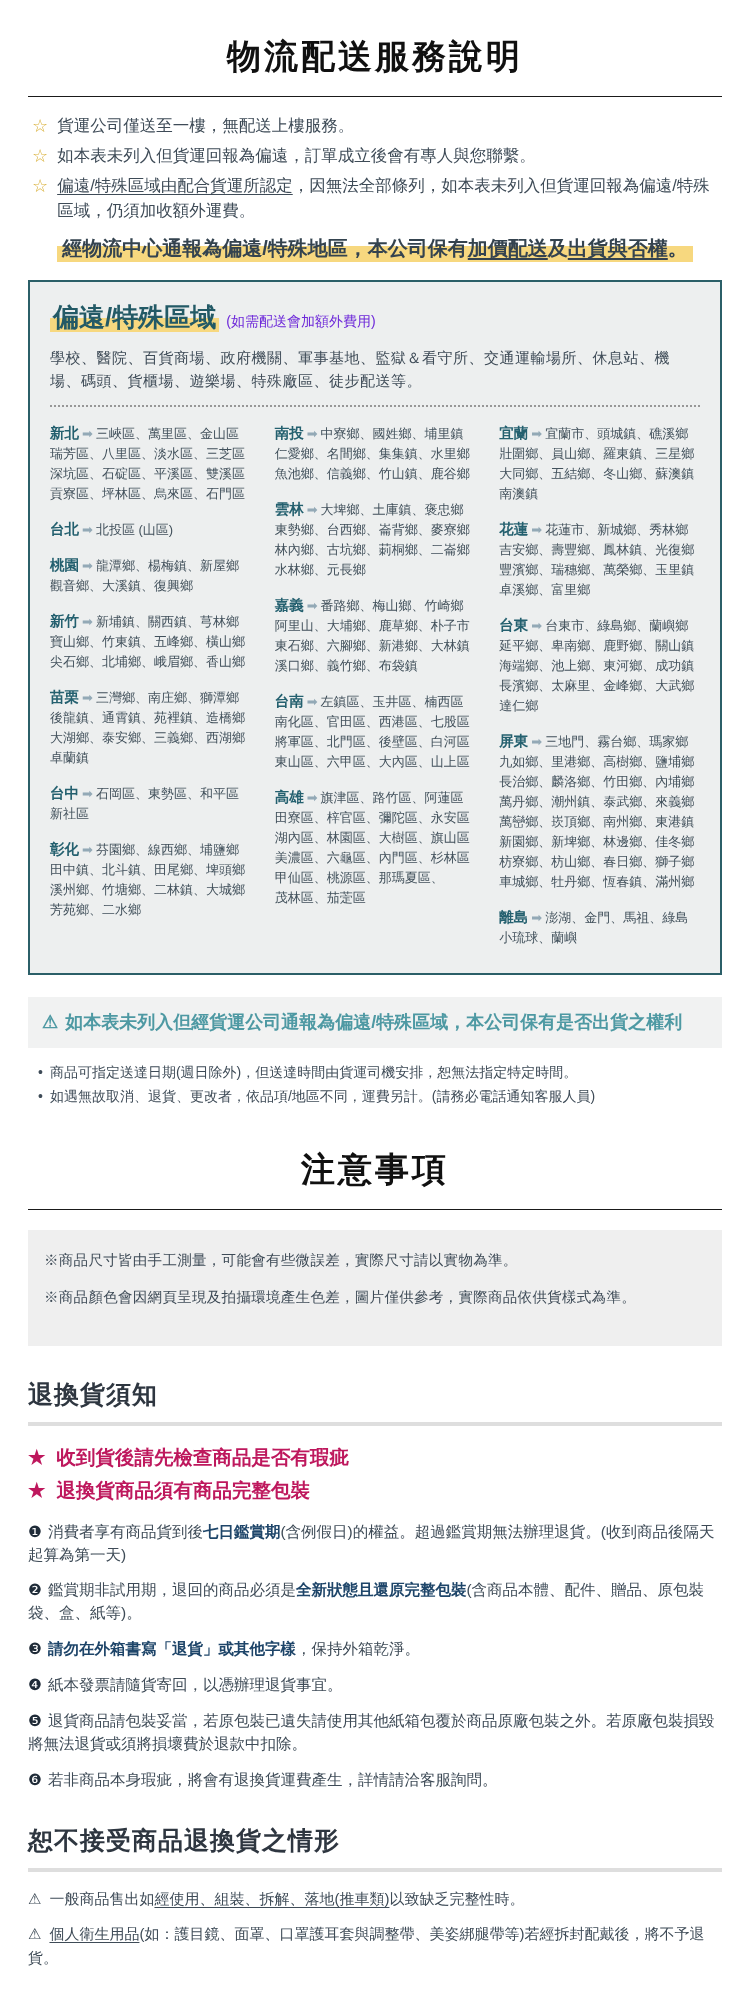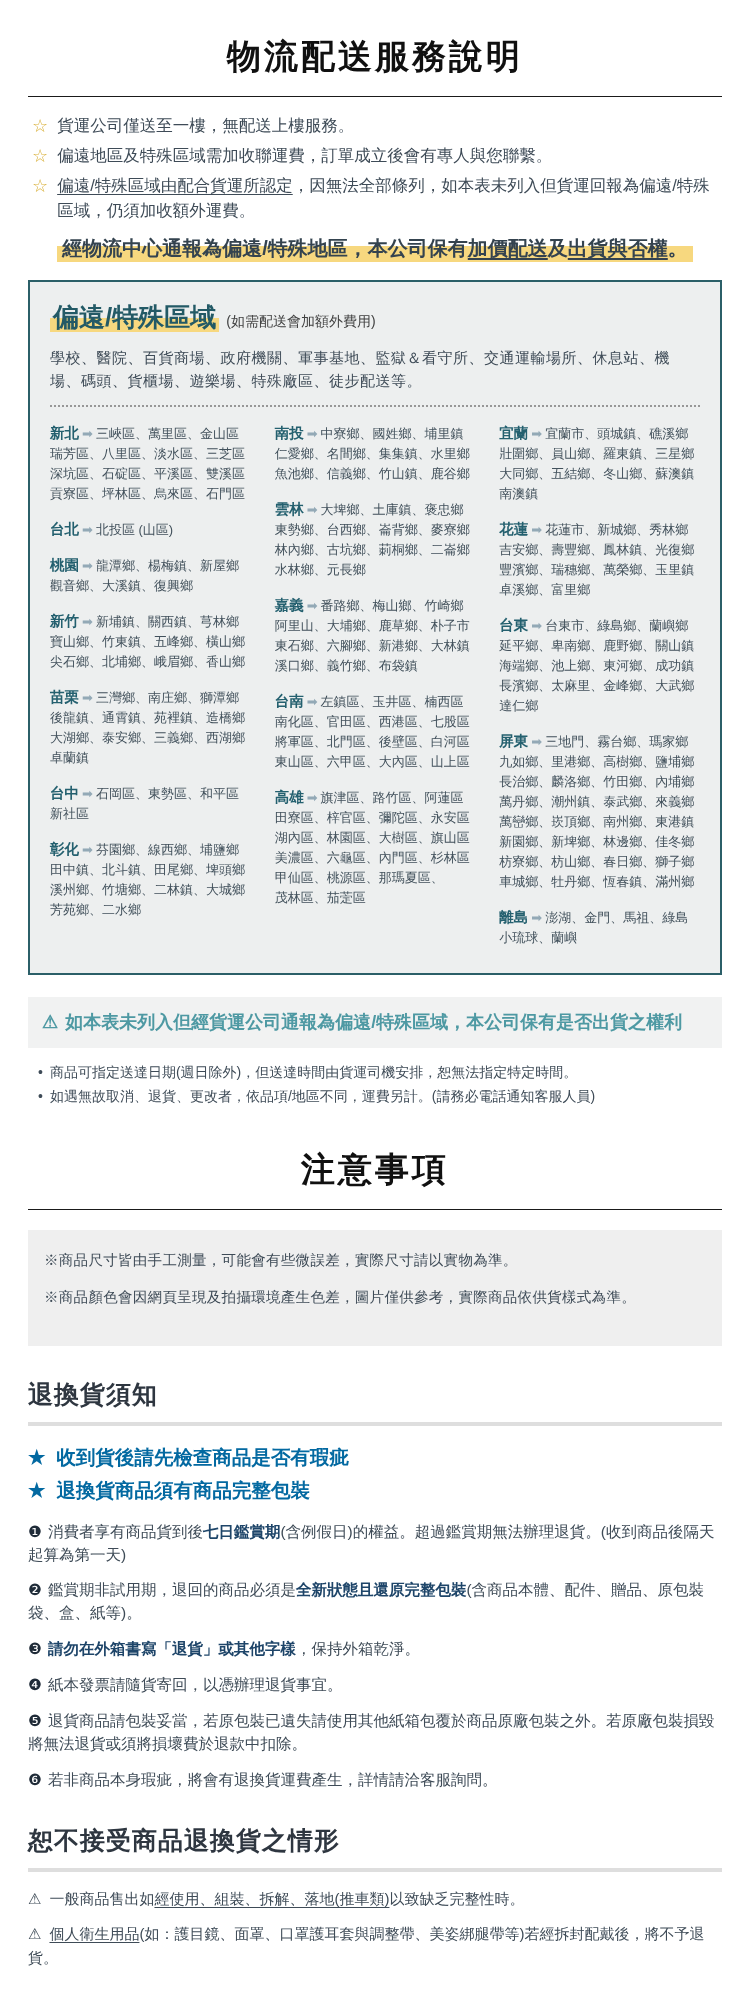--- a/index.html
+++ b/index.html
@@ -15,21 +15,21 @@
   .intro-item { display:flex; font-size:16.5px; line-height:1.5; margin-bottom:3px; }
   .star-out { color:#d9b13b; font-size:18px; margin-right:9px; flex:0 0 auto; }
   .intro-item u, .nr-item u, .hl-line u { text-underline-offset:3px; }
 
   .hl-line { margin:12px 0 18px; text-align:center; font-size:20px; font-weight:bold; color:#34434f; }
   .hl-band { background:linear-gradient(180deg, rgba(0,0,0,0) 38%, #f7d87f 38%); padding:1px 5px 3px; }
 
   .remote-box { border:2px solid #2b5f68; background:#edefef; padding:18px 20px 10px; }
   .rb-title { font-size:26px; font-weight:bold; color:#235a66; }
   .rb-hl { background:linear-gradient(180deg, rgba(0,0,0,0) 52%, #f7d87f 52%); padding:0 3px; }
-  .rb-note { font-size:14px; font-weight:normal; color:#404040; margin-left:7px; }
+  .rb-note { font-size:14px; font-weight:normal; color:#6d28d9; margin-left:7px; }
   .rb-desc { font-size:15px; line-height:1.55; margin-top:11px; letter-spacing:0.5px; }
   .rb-dots { border:none; border-top:2px dotted #979797; margin:13px 0 16px; }
   .rb-cols { display:flex; gap:24px; }
   .rb-col { flex:1 1 0; min-width:0; }
   .rb-entry { font-size:13px; line-height:20px; margin-bottom:15px; color:#41505b; }
   .rb-region { font-size:14.5px; font-weight:bold; color:#24606f; }
   .rb-arrow { color:#93a9b6; padding:0 3px; font-size:13px; }
   .rb-areas { white-space:pre-line; }
 
   .warn-band { margin-top:22px; background:#f1f2f2; color:#4e99a3; font-weight:bold;
@@ -42,21 +42,21 @@
 
   .sec2-title { margin-top:38px; }
 
   .notice-box { background:#efefef; margin-top:20px; padding:5px 16px 23px; }
   .notice-item { font-size:14.5px; line-height:1.5; margin:15px 0; letter-spacing:0.3px; }
 
   .sub-head { font-size:25px; font-weight:bold; color:#2e3640; margin-top:32px; letter-spacing:1px; }
   .sub-bar { height:4px; background:#dedede; margin-top:11px; }
 
   .star-lines { margin-top:15px; }
-  .star-line { color:#0369a1; font-weight:bold; font-size:19.5px; line-height:1.7; }
+  .star-line { color:#be185d; font-weight:bold; font-size:19.5px; line-height:1.7; }
   .star-f { margin-right:11px; }
 
   .num-list { margin-top:13px; }
   .num-item { font-size:15.5px; line-height:1.48; margin-bottom:13px; color:#3e4b57; }
   .num-badge { color:#1f2b38; margin-right:6px; }
   .num-bold { font-weight:bold; color:#1e4569; }
 
   .nr-list { margin-top:15px; }
   .nr-item { font-size:15px; line-height:1.55; margin-bottom:12px; }
   .nr-icon { margin-right:8px; color:#3e4b57; }
@@ -71,21 +71,21 @@
 
   <ul class="intro-list">
 
       <li class="intro-item">
         <span class="star-out">☆</span>
         <span><span>貨運公司僅送至一樓，無配送上樓服務。</span><u></u><span></span></span>
       </li>
 
       <li class="intro-item">
         <span class="star-out">☆</span>
-        <span><span>偏遠地區及特殊區域需加收聯運費，訂單成立後會有專人與您聯繫。</span><u></u><span></span></span>
+        <span><span>如本表未列入但貨運回報為偏遠，訂單成立後會有專人與您聯繫。</span><u></u><span></span></span>
       </li>
 
       <li class="intro-item">
         <span class="star-out">☆</span>
         <span><span></span><u>偏遠/特殊區域由配合貨運所認定</u><span>，因無法全部條列，如本表未列入但貨運回報為偏遠/特殊區域，仍須加收額外運費。</span></span>
       </li>
     </ul>
 
   <div class="hl-line">
     <span class="hl-band"><span>經物流中心通報為偏遠/特殊地區，本公司保有</span><u>加價配送</u><span>及</span><u>出貨與否權</u><span>。</span></span>

